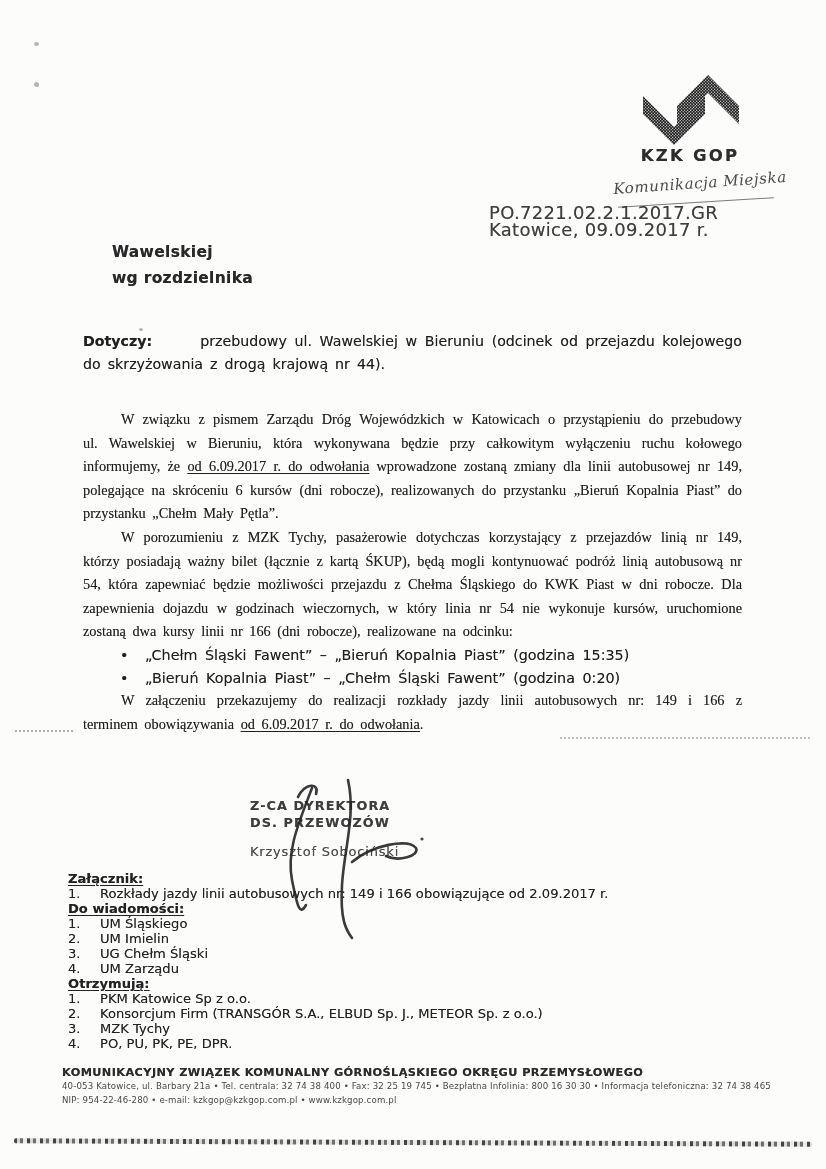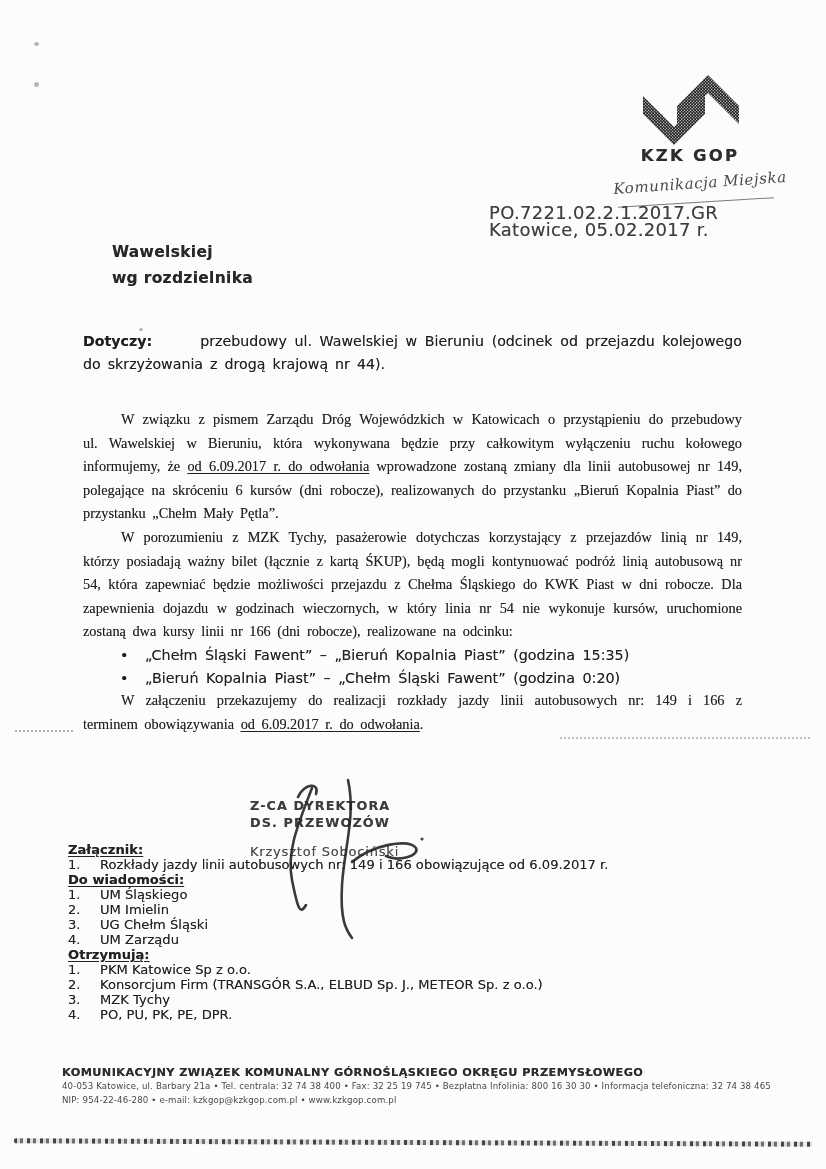--- a/index.html
+++ b/index.html
@@ -58,21 +58,21 @@
     font-size:12.8px;font-weight:bold;letter-spacing:1.1px;line-height:17px;
     text-shadow:0 0 .6px rgba(70,70,70,.55);
   }
   .stamp .name{
     display:block;margin-top:12px;font-weight:normal;font-size:13px;
     color:#4a4a4a;letter-spacing:.8px;
   }
   .sig-svg{left:268px;top:773px;width:175px;height:170px;}
   
   .annex{
-    left:68px;top:842px;width:710px;font-size:13.1px;line-height:15px;
+    left:68px;top:871px;width:710px;font-size:13.1px;line-height:15px;
     color:#222;text-shadow:0 0 .45px rgba(30,30,30,.5);
   }
   .annex .hd{font-weight:bold;text-decoration:underline;text-underline-offset:2px;}
   .annex .row{display:flex;}
   .annex .num{width:32px;flex:0 0 32px;}
   .annex .txt{flex:1;}
   
   .footer{left:62px;top:1066px;width:744px;}
   .footer .org{
     font-size:11.3px;font-weight:bold;letter-spacing:.4px;color:#2b2b2b;
@@ -114,21 +114,21 @@
     </defs>
     <polygon points="7,30 38,61 69,30 69,48 38,79 7,48" fill="url(#ht)"></polygon>
     <polygon points="41,40 72,9 103,40 103,58 72,27 41,58" fill="url(#ht)"></polygon>
   </svg>
   <div class="abs brand">KZK GOP</div>
   <div class="abs tagline">Komunikacja Miejska</div>
   <div class="abs tagline-underline"></div>
 
   <div class="abs refblock">
     <div>PO.7221.02.2.1.2017.GR</div>
-    <div>Katowice, 05.02.2017 r.</div>
+    <div>Katowice, 09.09.2017 r.</div>
   </div>
 
   <div class="abs addressee">
     <div>Wawelskiej</div>
     <div>wg rozdzielnika</div>
   </div>
 
   <div class="abs subject">
     <span class="lbl">Dotyczy:</span><span>przebudowy ul. Wawelskiej w Bieruniu (odcinek od przejazdu kolejowego do skrzyżowania z drogą krajową nr 44).</span>
   </div>
@@ -159,21 +159,21 @@
       <path d="M84,89 C104,72 140,65 148,75 C152,83 130,89 118,83"></path>
       <path d="M30,24 C36,10 52,9 48,21"></path>
     </g>
     <circle cx="154" cy="66" r="1.6" fill="#262626" opacity=".85"></circle>
   </svg>
 
   <div class="abs annex">
     <div class="hd">Załącznik:</div>
     <div class="row">
       <span class="num">1.</span>
-      <span class="txt">Rozkłady jazdy linii autobusowych nr: 149 i 166 obowiązujące od 6.09.2017 r.</span>
+      <span class="txt">Rozkłady jazdy linii autobusowych nr: 149 i 166 obowiązujące od 2.09.2017 r.</span>
     </div>
     <div class="hd">Do wiadomości:</div>
     <div class="row">
       <span class="num">1.</span>
       <span class="txt">UM Śląskiego</span>
     </div>
     <div class="row">
       <span class="num">2.</span>
       <span class="txt">UM Imielin</span>
     </div>

